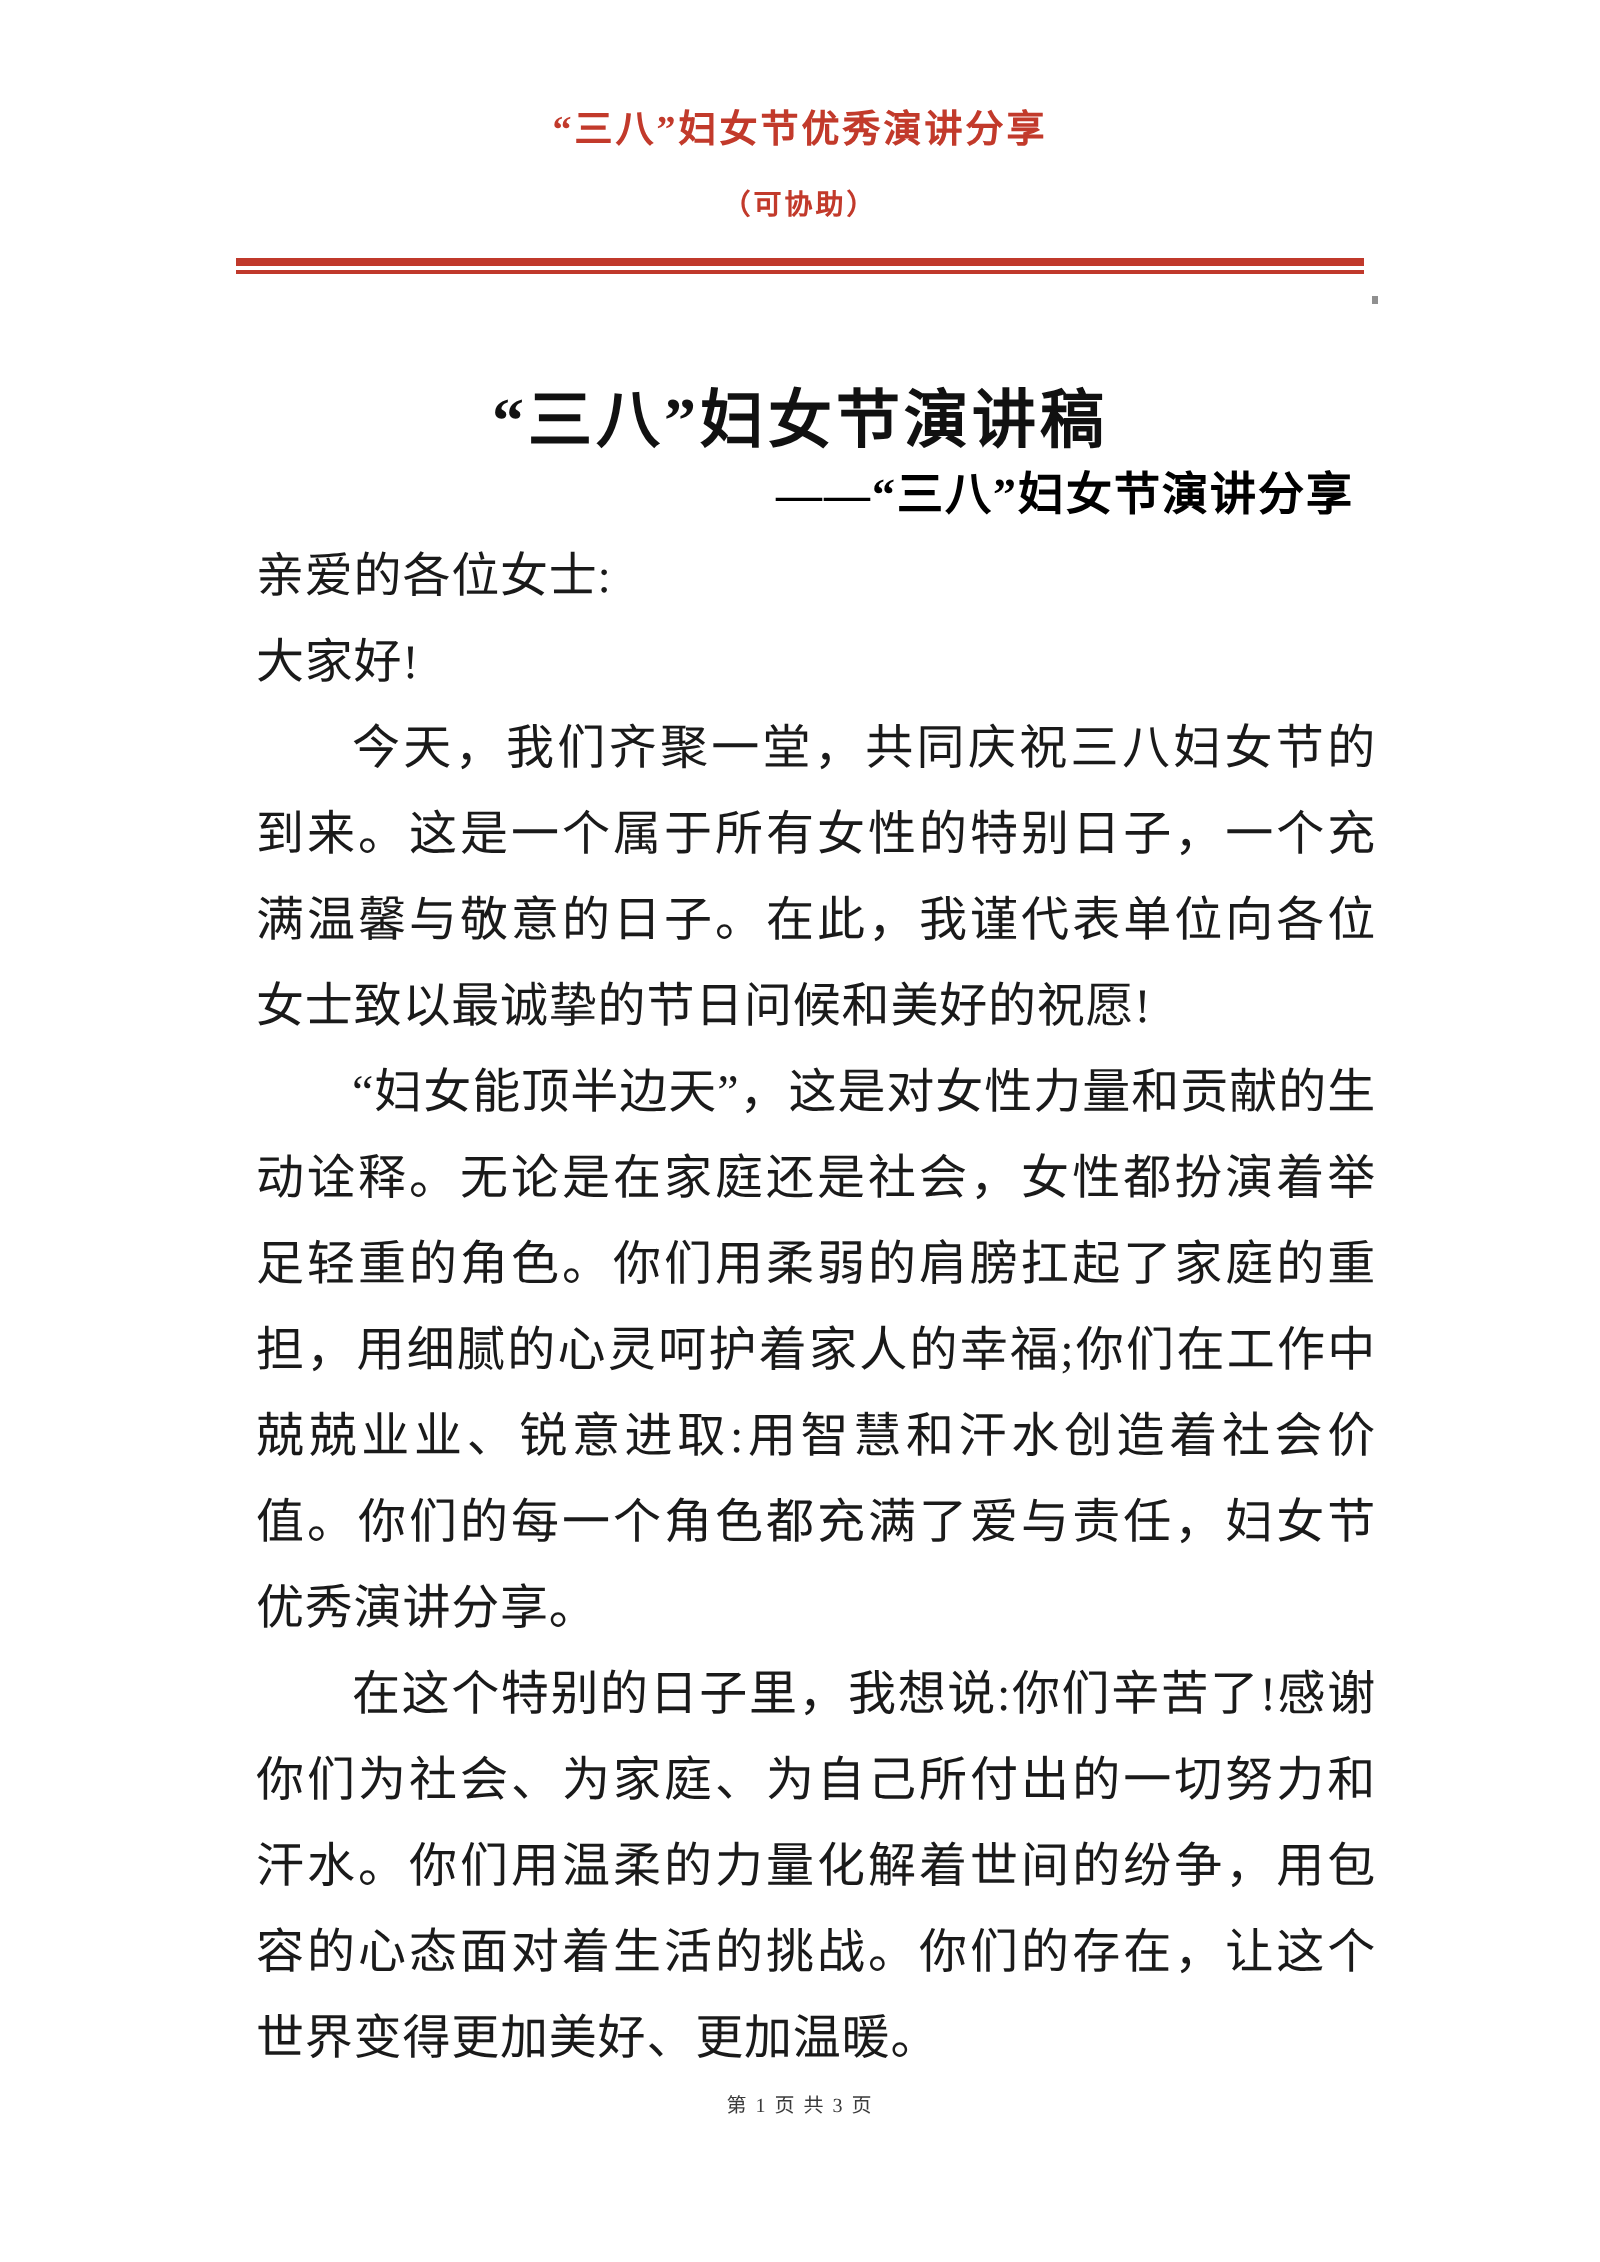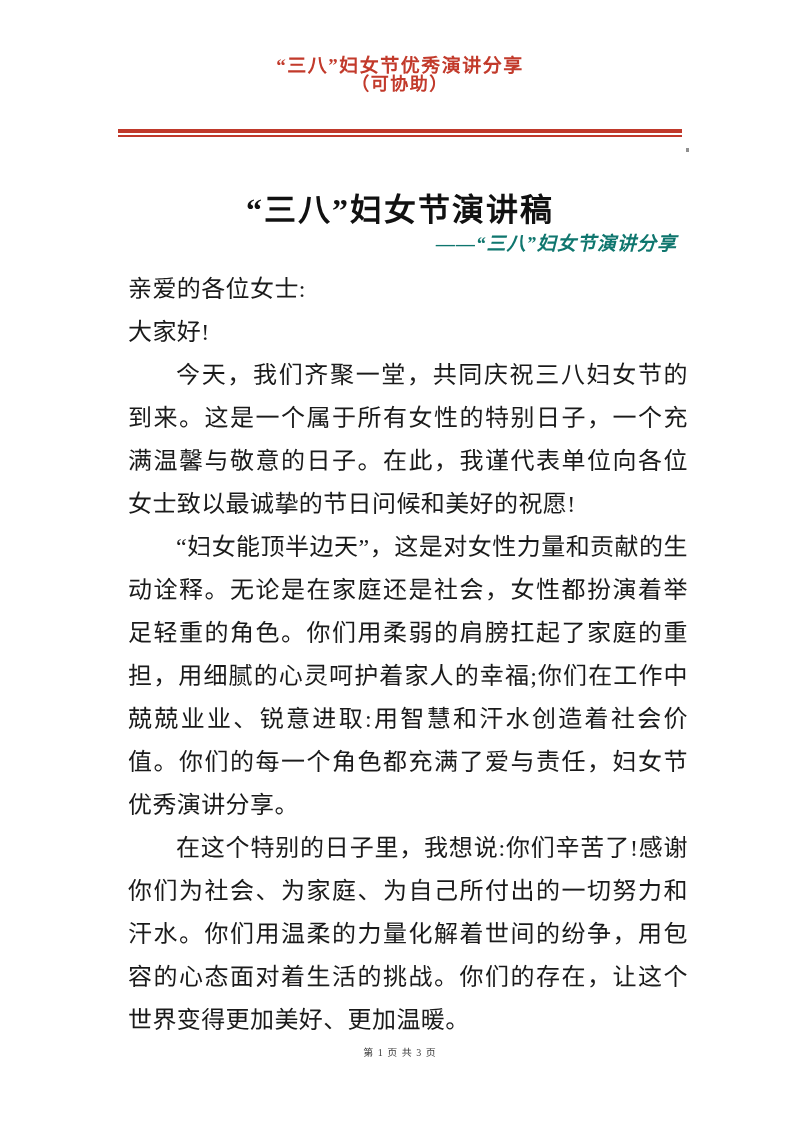--- a/index.html
+++ b/index.html
@@ -35,21 +35,22 @@
     font-weight: 700;
     letter-spacing: 1.5px;
     line-height: 1.0;
   }
 
   .header-title {
     font-size: 19px;
   }
 
   .header-subtitle {
-    font-size: 18px;
+    font-size: 14px;
+    margin-top: 22px;
   }
 
   
   .header-rule {
     position: absolute;
     left: 113px;
     right: 113px;
     top: 129px;
     height: 9px;
   }
@@ -94,25 +95,24 @@
     font-weight: 700;
     color: #111111;
     letter-spacing: 2px;
   }
 
   .doc-byline {
     position: absolute;
     right: 118px;
     top: 228px;
     font-family: "Liberation Serif", "DejaVu Serif", serif;
-    font-size: 19px;
+    font-size: 23px;
     font-weight: 700;
-    color: #0f766e;
+    color: #000000;
     letter-spacing: 1px;
-    font-style: italic;
   }
 
   
   .doc-body {
     position: absolute;
     left: 123px;
     top: 268px;
     width: 560px;
   }
 

